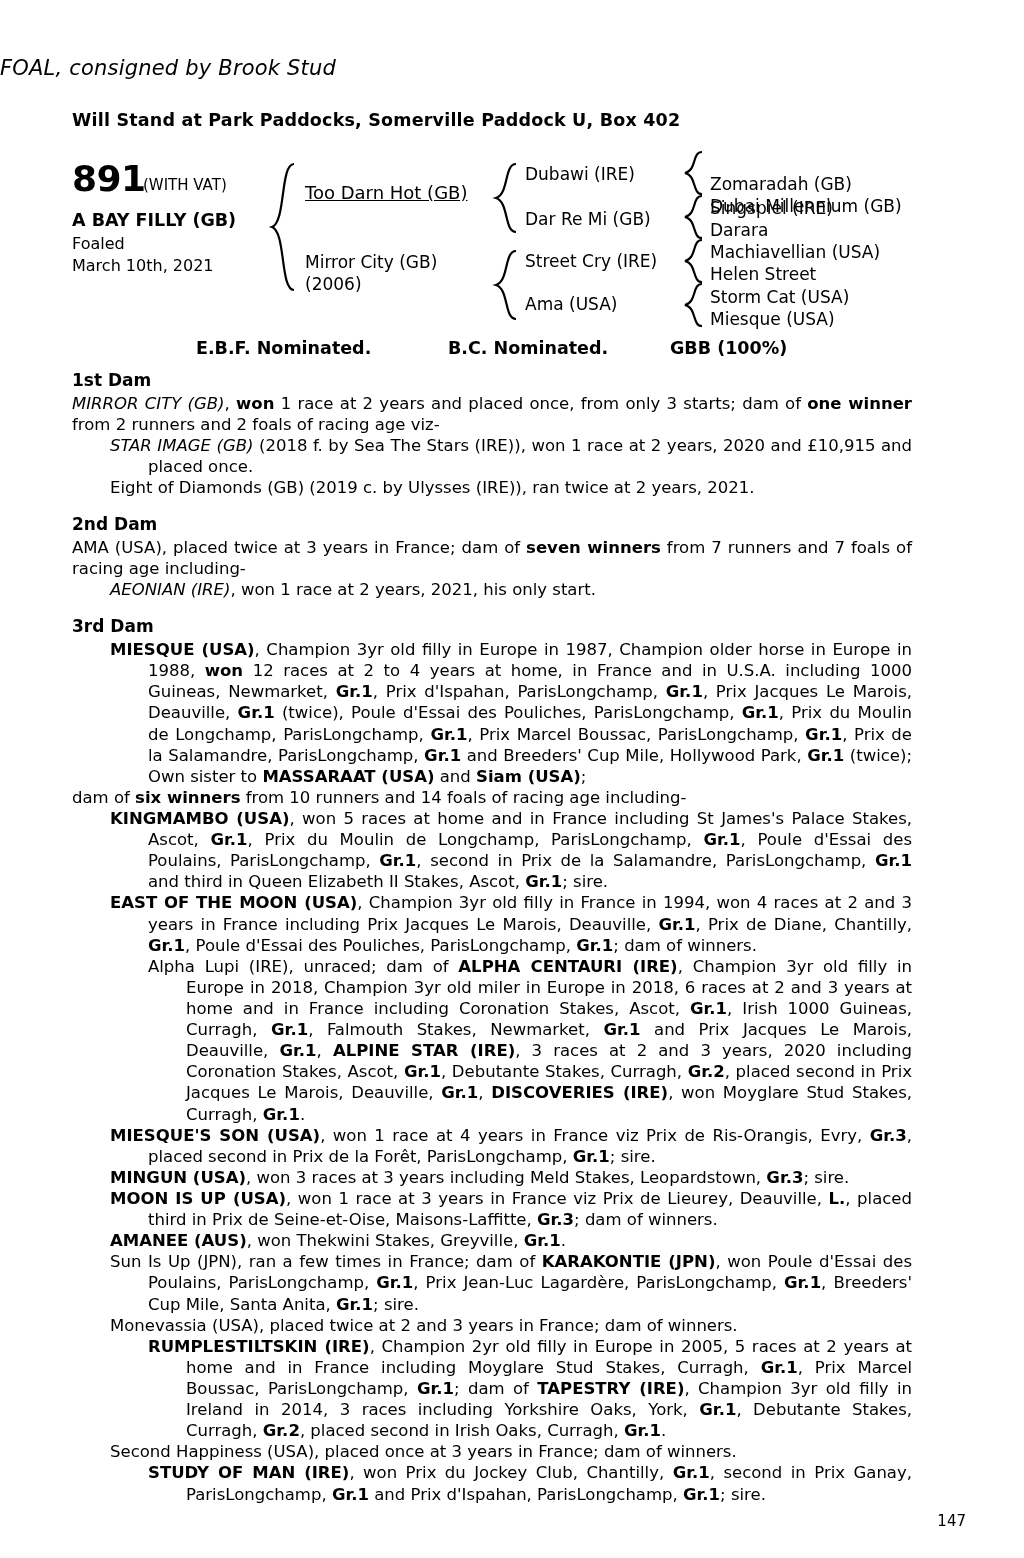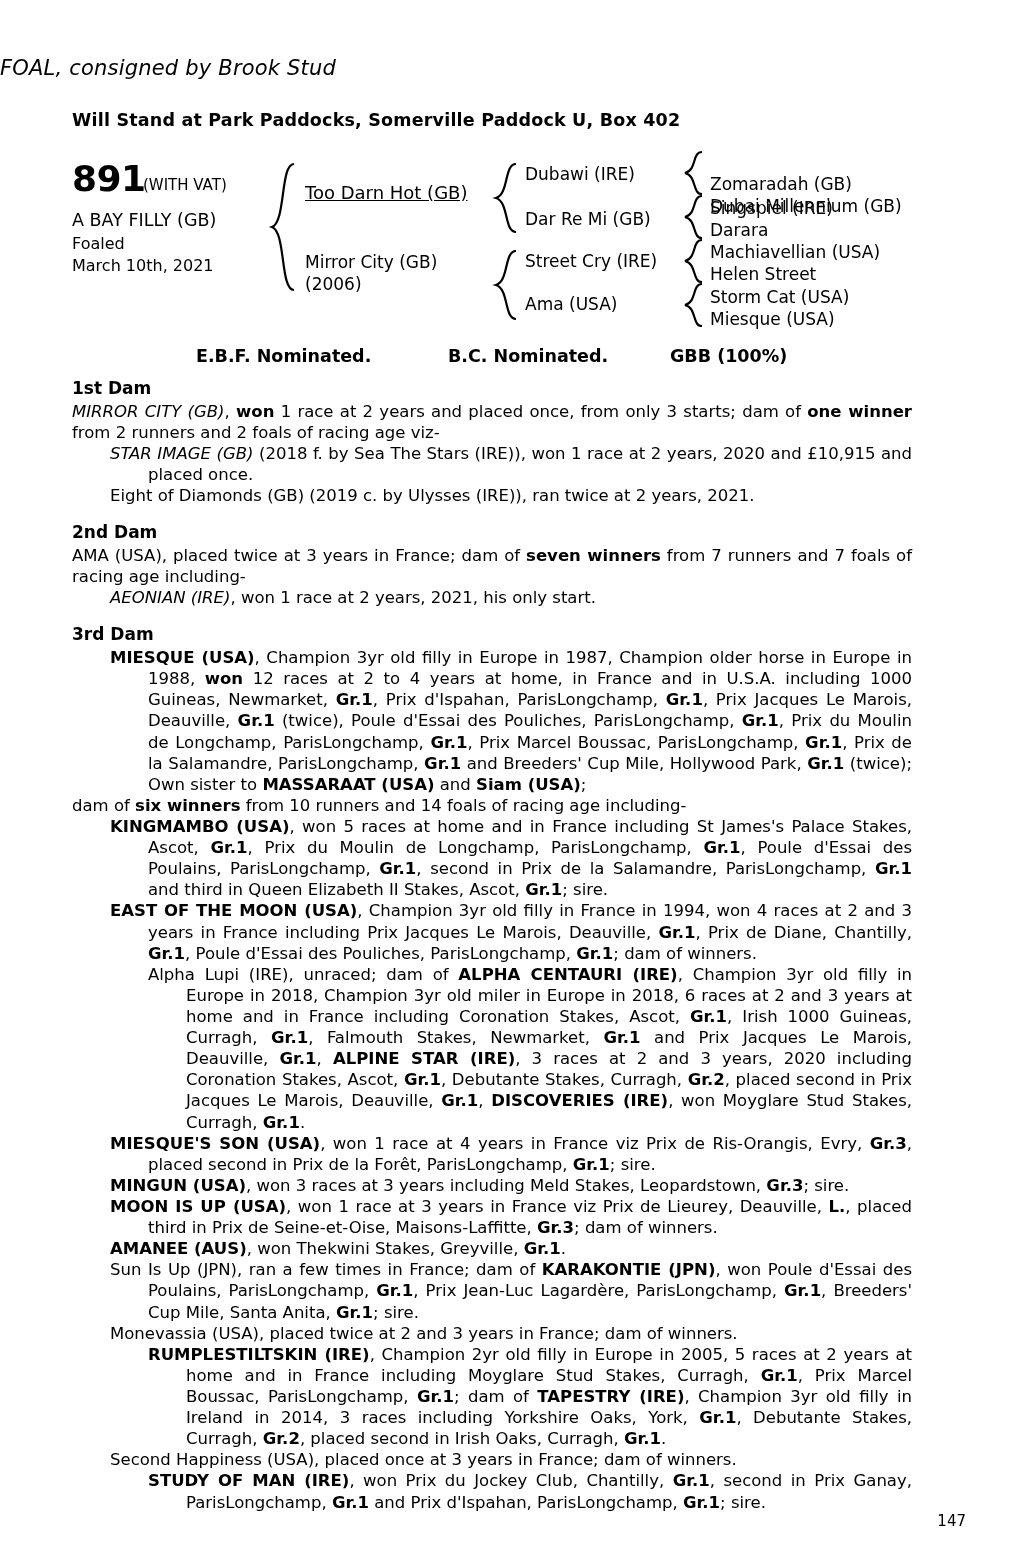--- a/index.html
+++ b/index.html
@@ -53,21 +53,21 @@
     position: absolute;
     left: 143px;
     top: 22px;
     font-size: 15px;
   }
   .horse-name {
     position: absolute;
     left: 72px;
     top: 56px;
     font-size: 17.5px;
-    font-weight: normal;
+    font-weight: bold;
   }
   .foaled {
     position: absolute;
     left: 72px;
     top: 80px;
     font-size: 16px;
   }
   .foal-date {
     position: absolute;
     left: 72px;
@@ -112,21 +112,21 @@
 
   .brace {
     position: absolute;
     font-size: 0;
     line-height: 0;
   }
   .brace svg { display: block; }
 
   
   .noms {
-    margin-top: 12px;
+    margin-top: 4px;
     font-weight: bold;
     font-size: 17.5px;
     position: relative;
     height: 26px;
   }
   .noms .ebf { position: absolute; left: 196px; }
   .noms .bc  { position: absolute; left: 448px; }
   .noms .gbb { position: absolute; left: 670px; }
 
   

